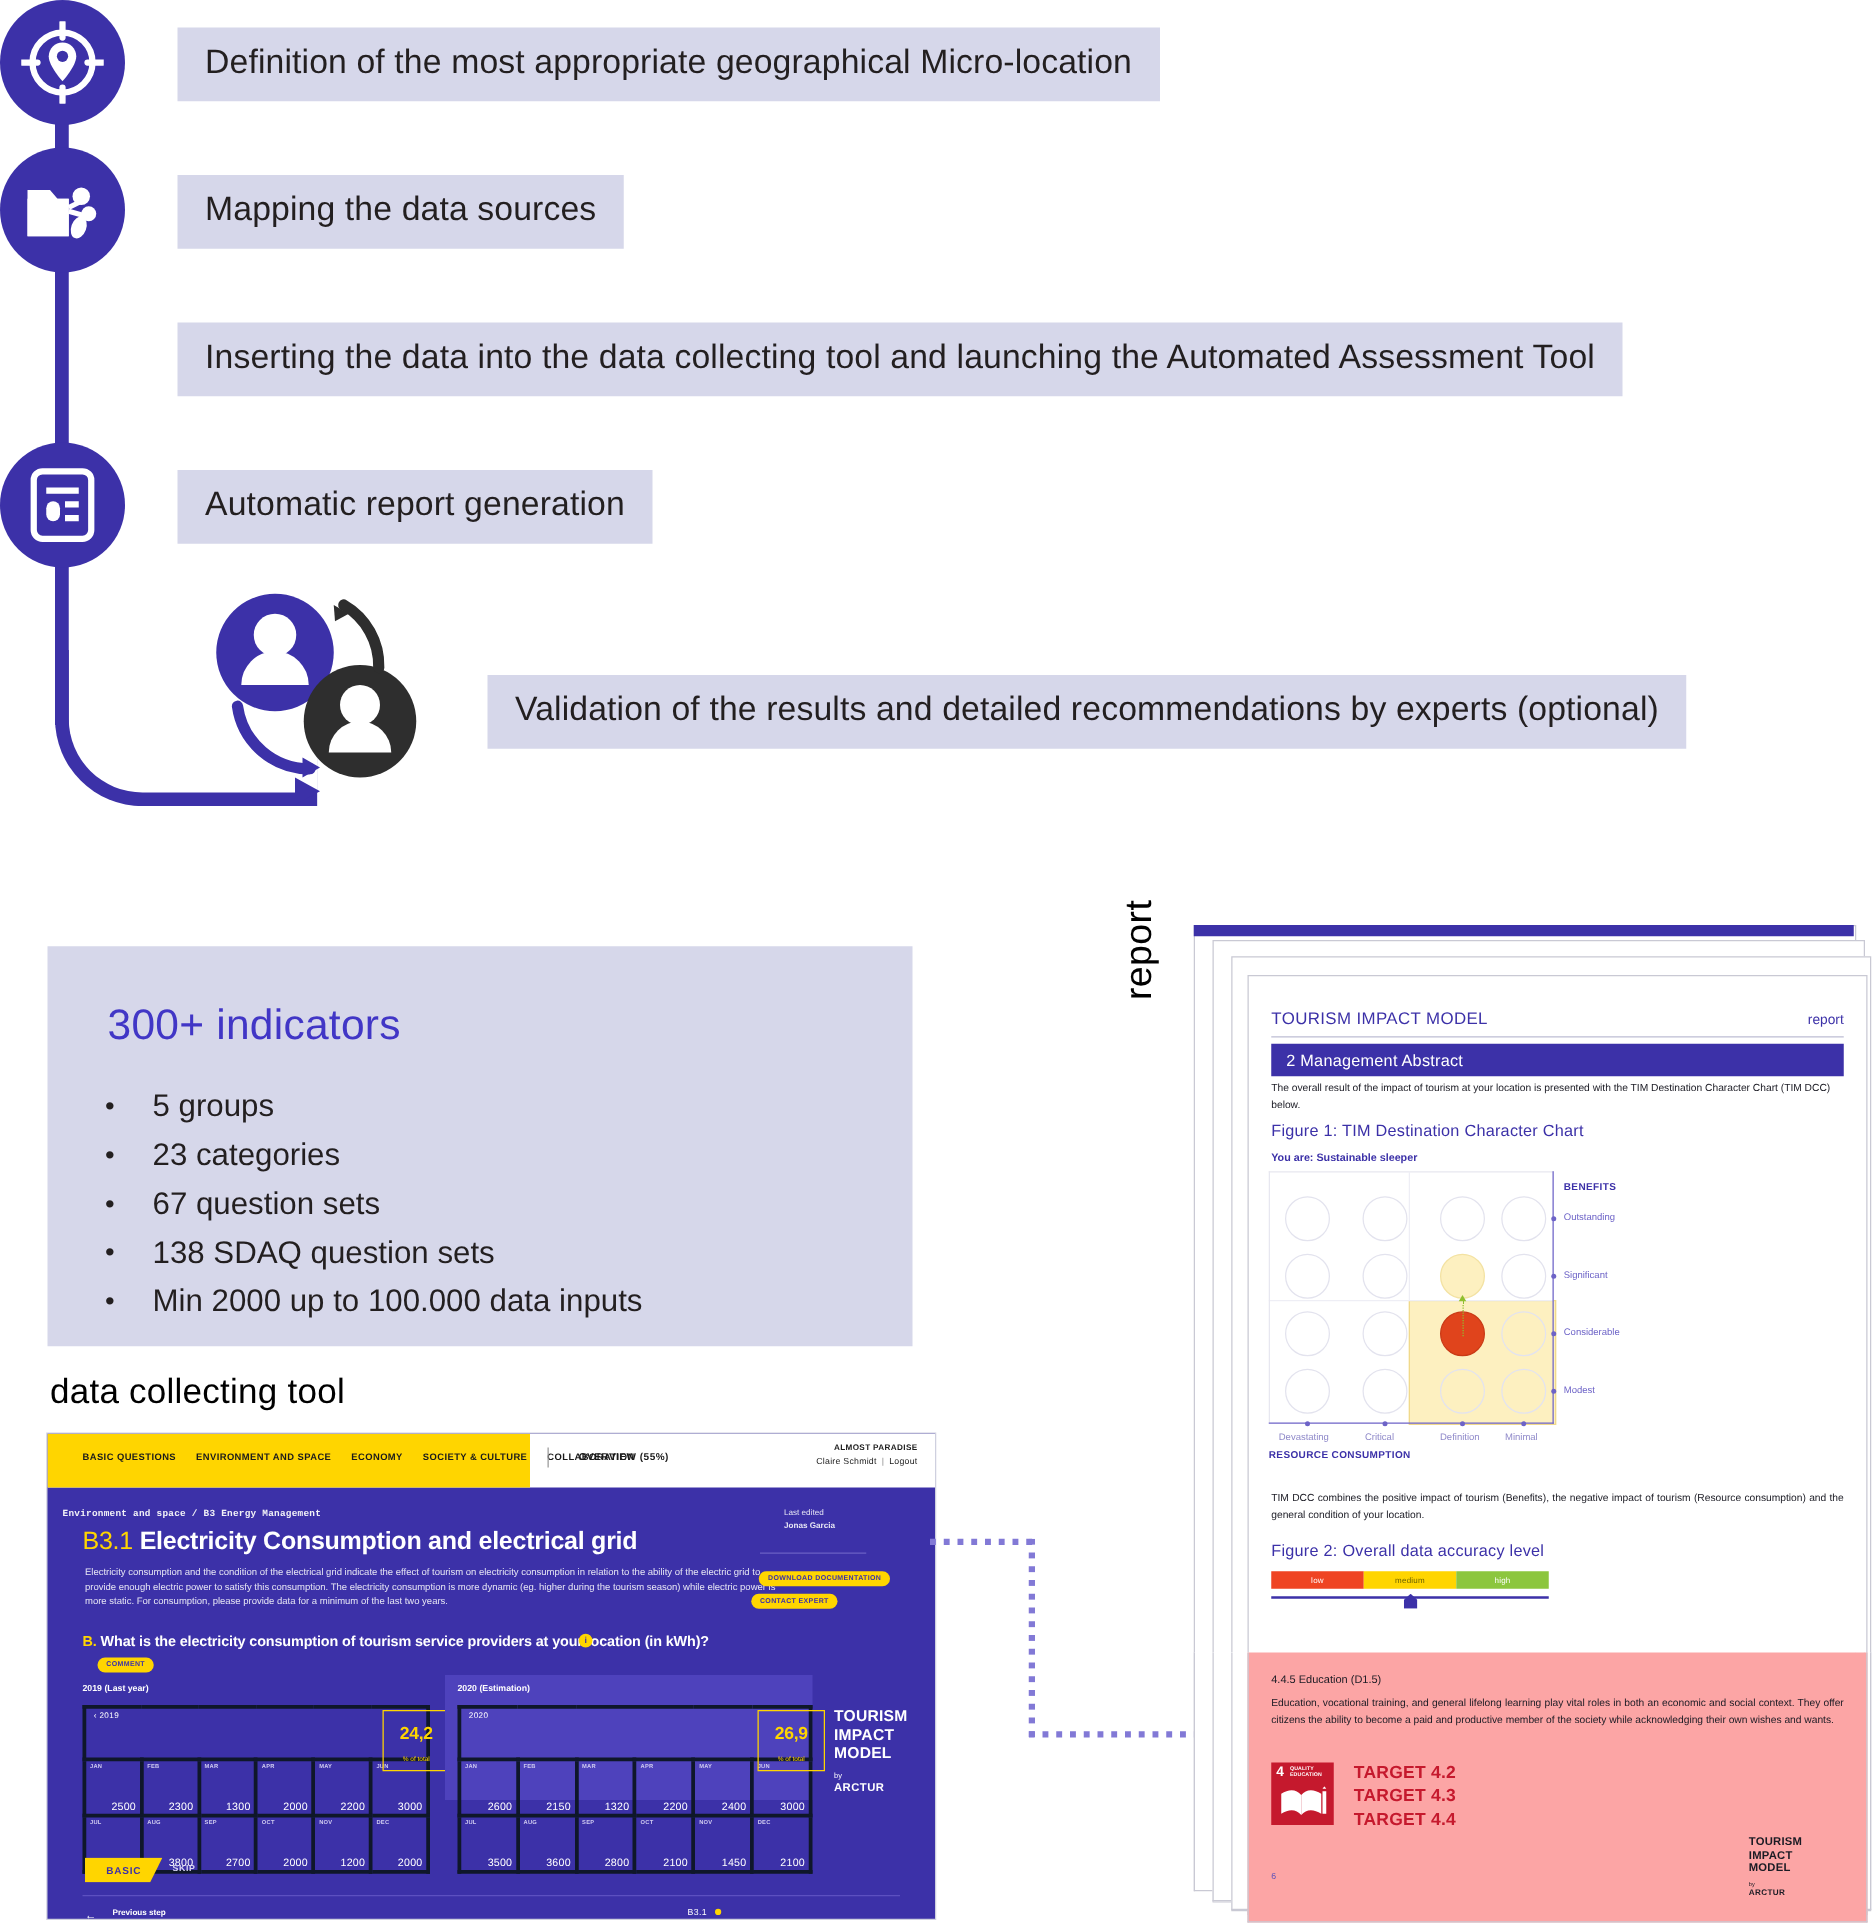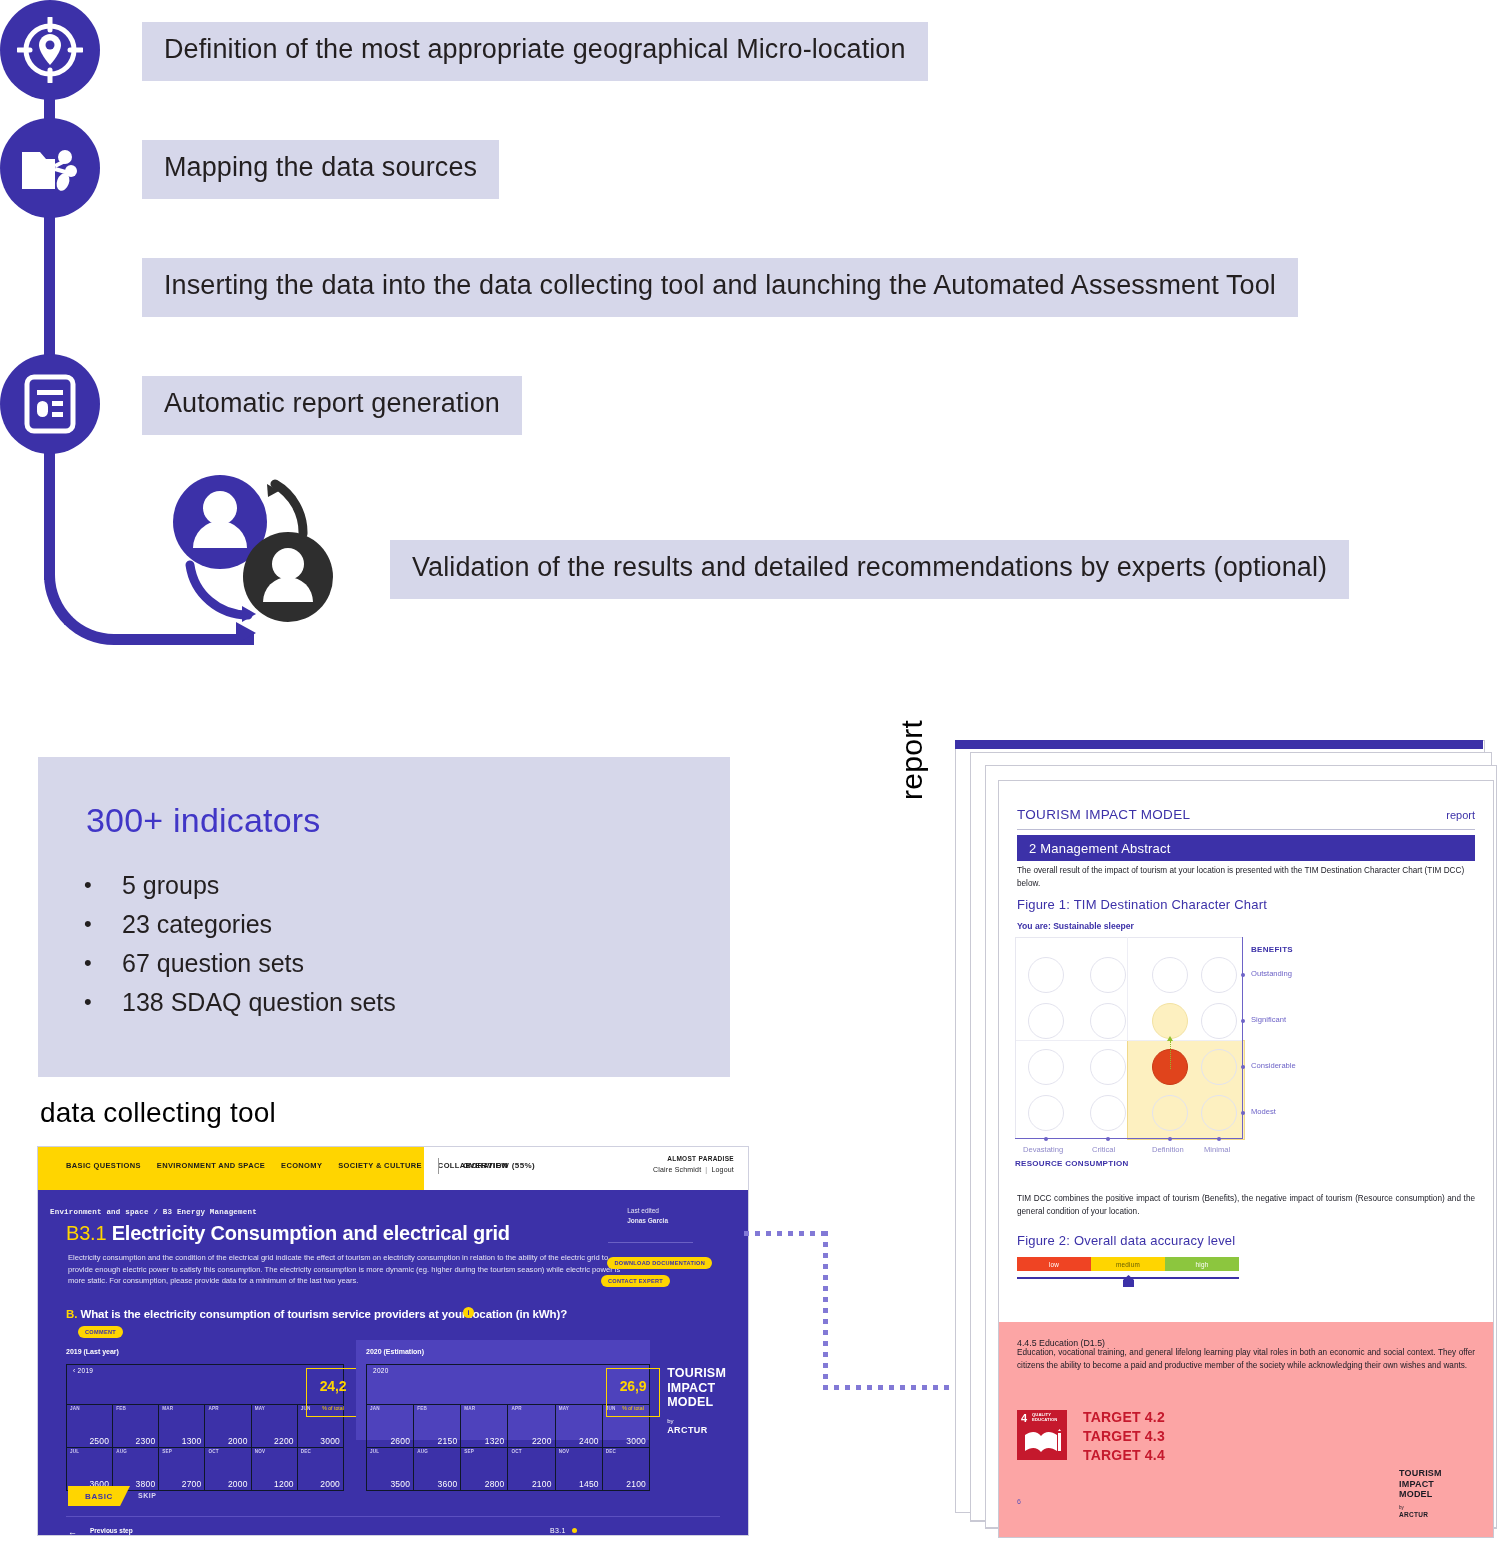--- a/index.html
+++ b/index.html
@@ -107,21 +107,21 @@
     position:absolute;left:425px;top:117px;width:11px;height:11px;border-radius:50%;
     background:#ffd500;color:#3c31a8;font-size:7px;font-weight:700;
     display:flex;align-items:center;justify-content:center;
   }
   .comment-pill{left:40px;top:136px;}
 
   .panel{position:absolute;background:#4e42bc;}
   .panel .yr-cap{position:absolute;left:10px;top:8px;font-size:7px;font-weight:700;color:#fff;}
   table.grid{position:absolute;border-collapse:collapse;}
   table.grid td{
-    border:1px solid #0f172a;padding:13px;width:38px;height:16px;
+    border:3px solid #0f172a;padding:13px;width:38px;height:16px;
     vertical-align:top;position:relative;
   }
   table.grid td .m{
     position:absolute;left:3px;top:1px;font-size:4.6px;font-weight:700;
     color:#cfcaf0;letter-spacing:.2px;
   }
   table.grid td .v{
     position:absolute;left:0;right:3px;bottom:1px;text-align:right;
     font-size:8.5px;color:#ffffff;letter-spacing:.2px;
   }
@@ -213,21 +213,21 @@
 
   
   #sheet-bot{
     position:absolute;left:998px;top:1322px;width:494px;height:215px;
     background:#fca5a5;border:1px solid #c9c9d4;border-top:none;overflow:hidden;
   }
   #sheet-bot-2{position:absolute;left:985px;top:1322px;width:510px;height:205px;background:#fff;border:1px solid #c9c9d4;border-top:none;}
   #sheet-bot-3{position:absolute;left:970px;top:1322px;width:520px;height:198px;background:#fff;border:1px solid #c9c9d4;border-top:none;}
   #sheet-bot-4{position:absolute;left:955px;top:1322px;width:528px;height:190px;background:#fff;border:1px solid #c9c9d4;border-top:none;}
   .edu-h{position:absolute;left:18px;top:16px;font-size:8.8px;color:#1b1b24;}
-  .edu-p{position:absolute;left:18px;top:24px;width:458px;font-size:8.2px;line-height:13px;color:#1b1b24;text-align:justify;}
+  .edu-p{position:absolute;left:18px;top:34px;width:458px;font-size:8.2px;line-height:13px;color:#1b1b24;text-align:justify;}
   .sdg{
     position:absolute;left:18px;top:88px;width:50px;height:50px;background:#c5192d;
     color:#fff;
   }
   .sdg .n{position:absolute;left:4px;top:3px;font-size:11px;font-weight:700;line-height:1;}
   .sdg .c{position:absolute;left:15px;top:3px;font-size:4.2px;font-weight:700;line-height:4.6px;letter-spacing:.1px;}
   .targets{position:absolute;left:84px;top:86px;color:#c5192d;font-size:14px;font-weight:700;line-height:19px;letter-spacing:.2px;}
   .rpt-pageno{position:absolute;left:18px;top:176px;font-size:7px;color:#5c53b8;}
   .tim-logo-rpt{position:absolute;left:400px;top:146px;color:#1b1b24;}
   .tim-logo-rpt .l1{font-size:9px;font-weight:700;line-height:10.5px;letter-spacing:.2px;}
@@ -298,20 +298,21 @@
   <div class="label" style="left:390px;top:540px">Validation of the results and detailed recommendations by experts (optional)</div>
 </div>
 
 <div id="indicators">
   <h2>300+ indicators</h2>
   <ul>
     <li>5 groups</li>
     <li>23 categories</li>
     <li>67 question sets</li>
     <li>138 SDAQ question sets</li>
+    <li>Min 2000 up to 100.000 data inputs</li>
   </ul>
 </div>
 <div id="dct-caption">data collecting tool</div>
 
 <div id="tool">
   <div id="tool-topbar">
     <div class="yellow"></div>
     <div id="tool-nav">
       <span>BASIC QUESTIONS</span>
       <span>ENVIRONMENT AND SPACE</span>

